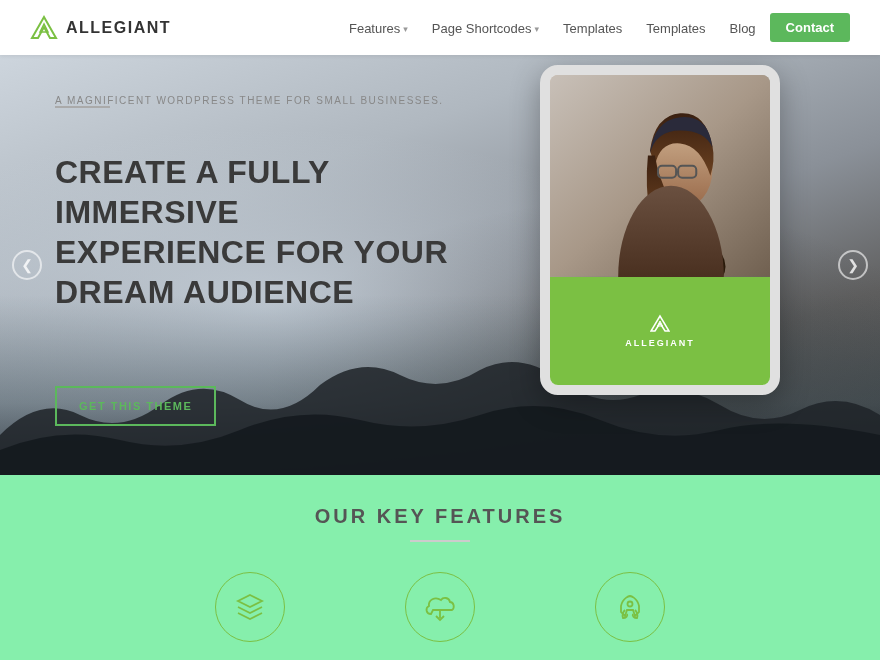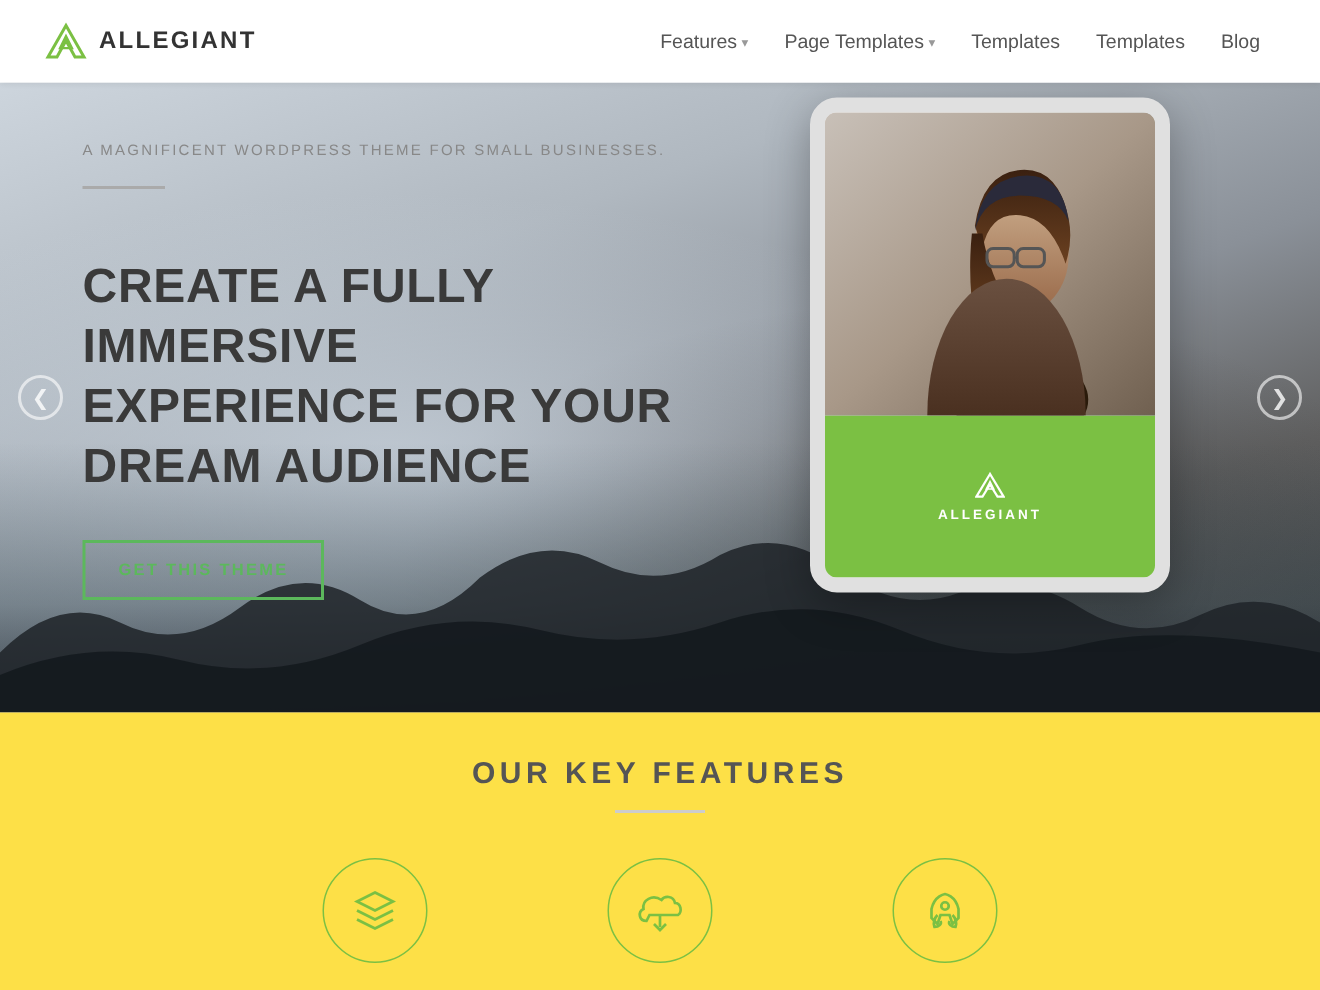--- a/index.html
+++ b/index.html
@@ -122,21 +122,20 @@
       top: 40px;
       left: 55px;
       max-width: 400px;
       z-index: 5;
     }
     .hero-subtitle {
       font-size: 10px;
       letter-spacing: 1.5px;
       color: #888;
       text-transform: uppercase;
-      margin-bottom: 18px;
     }
     .hero-divider {
       width: 55px;
       height: 2px;
       background: #aaa;
       margin-bottom: 20px;
     }
     .hero-title {
       font-size: 32px;
       font-weight: 700;
@@ -151,20 +150,21 @@
       display: inline-block;
       border: 2px solid #5cb85c;
       color: #5cb85c;
       font-size: 11px;
       font-weight: 700;
       letter-spacing: 1.5px;
       text-transform: uppercase;
       padding: 12px 22px;
       cursor: pointer;
       background: transparent;
+      margin-top: 44px;
     }
 
     
     .tablet-mockup {
       position: absolute;
       right: 100px;
       top: 10px;
       width: 240px;
       height: 330px;
       z-index: 5;
@@ -234,21 +234,21 @@
       letter-spacing: 2px;
       color: #fff;
     }
 
     
     .features-section {
       position: absolute;
       top: 475px;
       left: 0; right: 0;
       height: 185px;
-      background: #fde047;
+      background: #86efac;
       display: flex;
       flex-direction: column;
       align-items: center;
       padding-top: 30px;
     }
     .features-title {
       font-size: 20px;
       font-weight: 700;
       letter-spacing: 3px;
       color: #555;
@@ -286,32 +286,33 @@
       <polygon points="14,10 10,18 18,18" fill="none" stroke="#7bc043" stroke-width="1.5"></polygon>
     </svg>
     <span class="logo-text">ALLEGIANT</span>
   </div>
   <div class="nav-links">
     <div class="nav-item">
       <span>Features</span>
       <span class="chevron">▾</span>
     </div>
     <div class="nav-item">
-      <span>Page Templates</span>
+      <span>Page Shortcodes</span>
       <span class="chevron">▾</span>
     </div>
     <div class="nav-item">
       <span>Templates</span>
     </div>
     <div class="nav-item">
       <span>Templates</span>
     </div>
     <div class="nav-item">
       <span>Blog</span>
     </div>
+    <div class="nav-contact">Contact</div>
   </div>
 </nav>
 
 <section class="hero">
   <div class="hero-bg"></div>
   <div class="hero-water"></div>
 
   <svg class="hero-rocks" viewBox="0 0 880 120" preserveAspectRatio="none" style="position:absolute;bottom:0;left:0;right:0;width:100%;height:120px;">
     <path d="M0,120 L0,80 Q40,40 80,60 Q120,80 160,50 Q200,20 240,45 Q280,70 320,30 Q360,0 400,20 Q440,40 480,15 Q520,-5 560,25 Q600,55 640,40 Q680,25 720,50 Q760,75 800,55 Q840,35 880,60 L880,120 Z" fill="rgba(30,35,40,0.85)"></path>
     <path d="M0,120 L0,95 Q60,70 120,85 Q180,100 240,75 Q300,50 360,65 Q420,80 480,60 Q540,40 600,65 Q660,90 720,75 Q780,60 880,80 L880,120 Z" fill="rgba(20,25,30,0.9)"></path>

